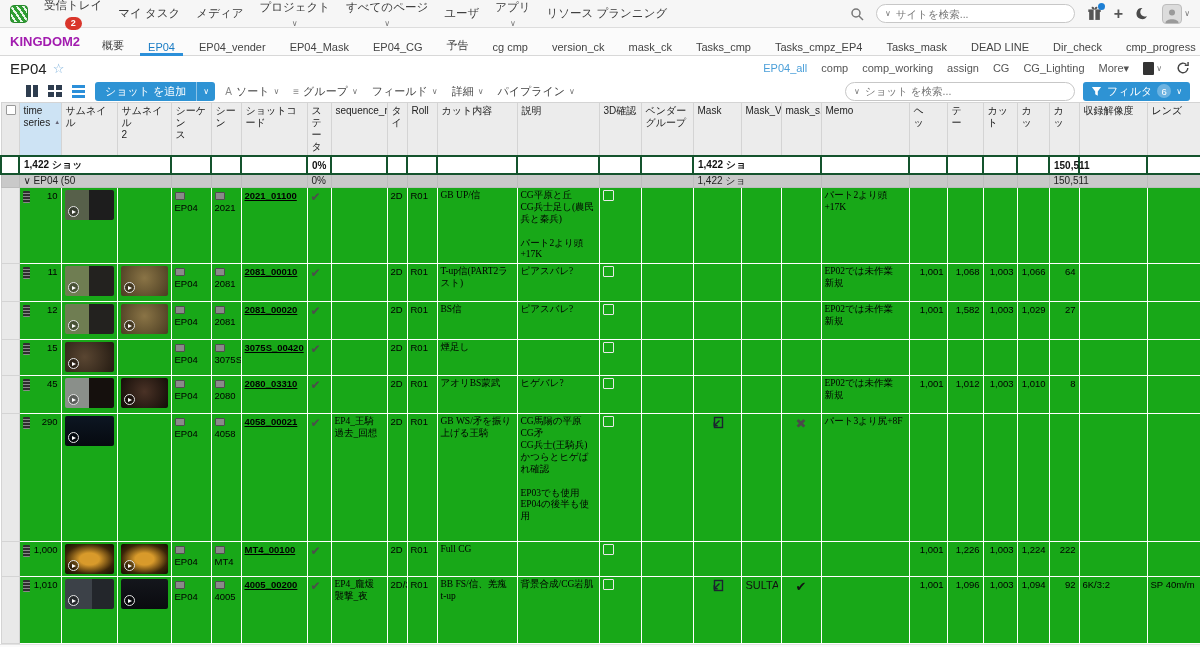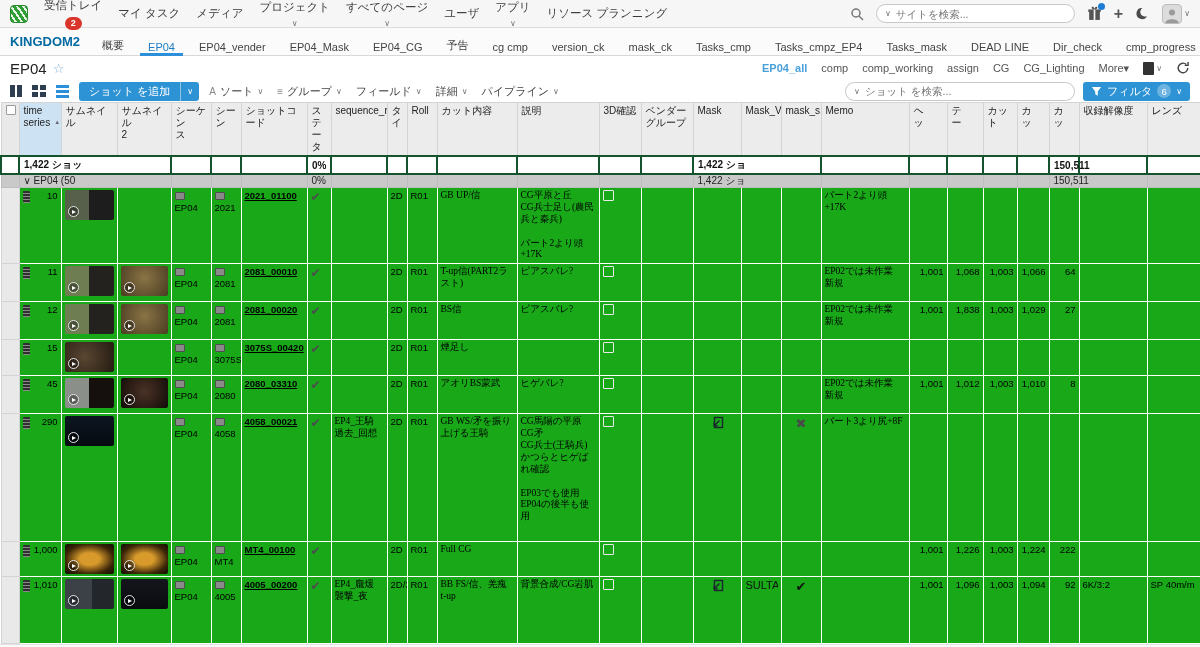--- a/index.html
+++ b/index.html
@@ -16,36 +16,36 @@
   .tn-right { margin-left:auto; display:flex; align-items:center; gap:12px; }
   .searchpill { display:flex; align-items:center; gap:5px; background:#fff; border:1px solid #c7c7c7; border-radius:10px; height:19px; padding:0 8px; }
   .searchpill input { border:none; outline:none; background:transparent; font-size:10.5px; color:#444; width:170px; font-family:inherit; }
   .icon-btn { position:relative; display:flex; align-items:center; }
   .notif-dot { position:absolute; top:-3px; right:-3px; width:7px; height:7px; background:#1d7fd4; border-radius:50%; }
   .plus { font-size:16px; color:#555; font-weight:bold; line-height:14px; }
   .avatar { width:20px; height:20px; border-radius:4px; background:#dcdcdc; border:1px solid #bdbdbd; display:flex; align-items:flex-end; justify-content:center; overflow:hidden; }
 
   
   .projnav { height:28px; background:#fbfbfb; border-bottom:1px solid #d8d8d8; display:flex; align-items:center; padding:0 10px; font-size:11px; color:#444; }
-  .projname { font-weight:bold; font-size:13px; color:#0369a1; margin-right:14px; white-space:nowrap; }
+  .projname { font-weight:bold; font-size:13px; color:#a21caf; margin-right:14px; white-space:nowrap; }
   .ptabs { display:flex; align-items:flex-end; height:28px; gap:8px; }
   .ptab { padding:0 8px; display:flex; align-items:center; gap:3px; border-bottom:3px solid transparent; white-space:nowrap; cursor:default; }
   .ptab.active { color:#1b7cc4; border-bottom-color:#2b8fd9; }
 
   
   .pagehead { height:24px; display:flex; align-items:center; padding:0 10px; background:#fff; }
   .ptitle { font-size:15px; color:#222; }
   .star { color:#7fb2dc; font-size:13px; margin-left:6px; }
   .views { margin-left:auto; display:flex; align-items:center; gap:14px; font-size:11px; color:#555; }
-  .view.active { color:#4a9fd9;font-weight:bold; }
+  .view.active { color:#4a9fd9; }
   .doc-icon { width:11px; height:13px; background:#333; border-radius:1px; }
   .hicon { display:flex; align-items:center; gap:2px; }
 
   
-  .toolbar { height:22px; display:flex; align-items:center; padding:0 10px; gap:10px; background:#fff; font-size:11px; color:#444; }
+  .toolbar { height:22px; display:flex; align-items:center; padding:0 10px; gap:10px; background:#fff; font-size:11px; color:#444;margin-left:16px; }
   .vt { display:flex; gap:2px; align-items:flex-end; }
   .vt .b { background:#2e3d4f; }
   .vt-cols { display:flex; gap:2px; } .vt-cols .b { width:5px; height:12px; }
   .vt-grid { display:grid; grid-template-columns:6px 6px; gap:2px; } .vt-grid .b { width:6px; height:5px; }
   .vt-list { display:flex; flex-direction:column; gap:2px; } .vt-list .b { width:13px; height:3px; background:#2b8fd9; }
   .addbtn { display:flex; align-items:stretch; background:#2e93d4; color:#fff; border-radius:3px; overflow:hidden; height:19px; }
   .addbtn .lbl { padding:0 10px; display:flex; align-items:center; font-size:11px; }
   .addbtn .dd { border-left:1px solid rgba(255,255,255,.45); padding:0 6px; display:flex; align-items:center; font-size:8px; }
   .menu { display:flex; align-items:center; gap:4px; white-space:nowrap; cursor:default; }
   .menu .mi { color:#888; font-size:10px; }
@@ -513,21 +513,21 @@
         <td class="">
           <div class="cb3d"></div>
         </td>
         <td class=""></td>
         <td class=""></td>
         <td class=""></td>
         <td class=""></td>
         <td class="pre">EP02では未作業
 新規</td>
         <td class="num">1,001</td>
-        <td class="num">1,838</td>
+        <td class="num">1,582</td>
         <td class="num">1,003</td>
         <td class="num">1,029</td>
         <td class="num">27</td>
         <td class=""></td>
         <td class=""></td>
       </tr>
       <tr class="data" style="height: 36px;">
         <td class="gutter"></td>
         <td class="">
           <div class="idwrap">

